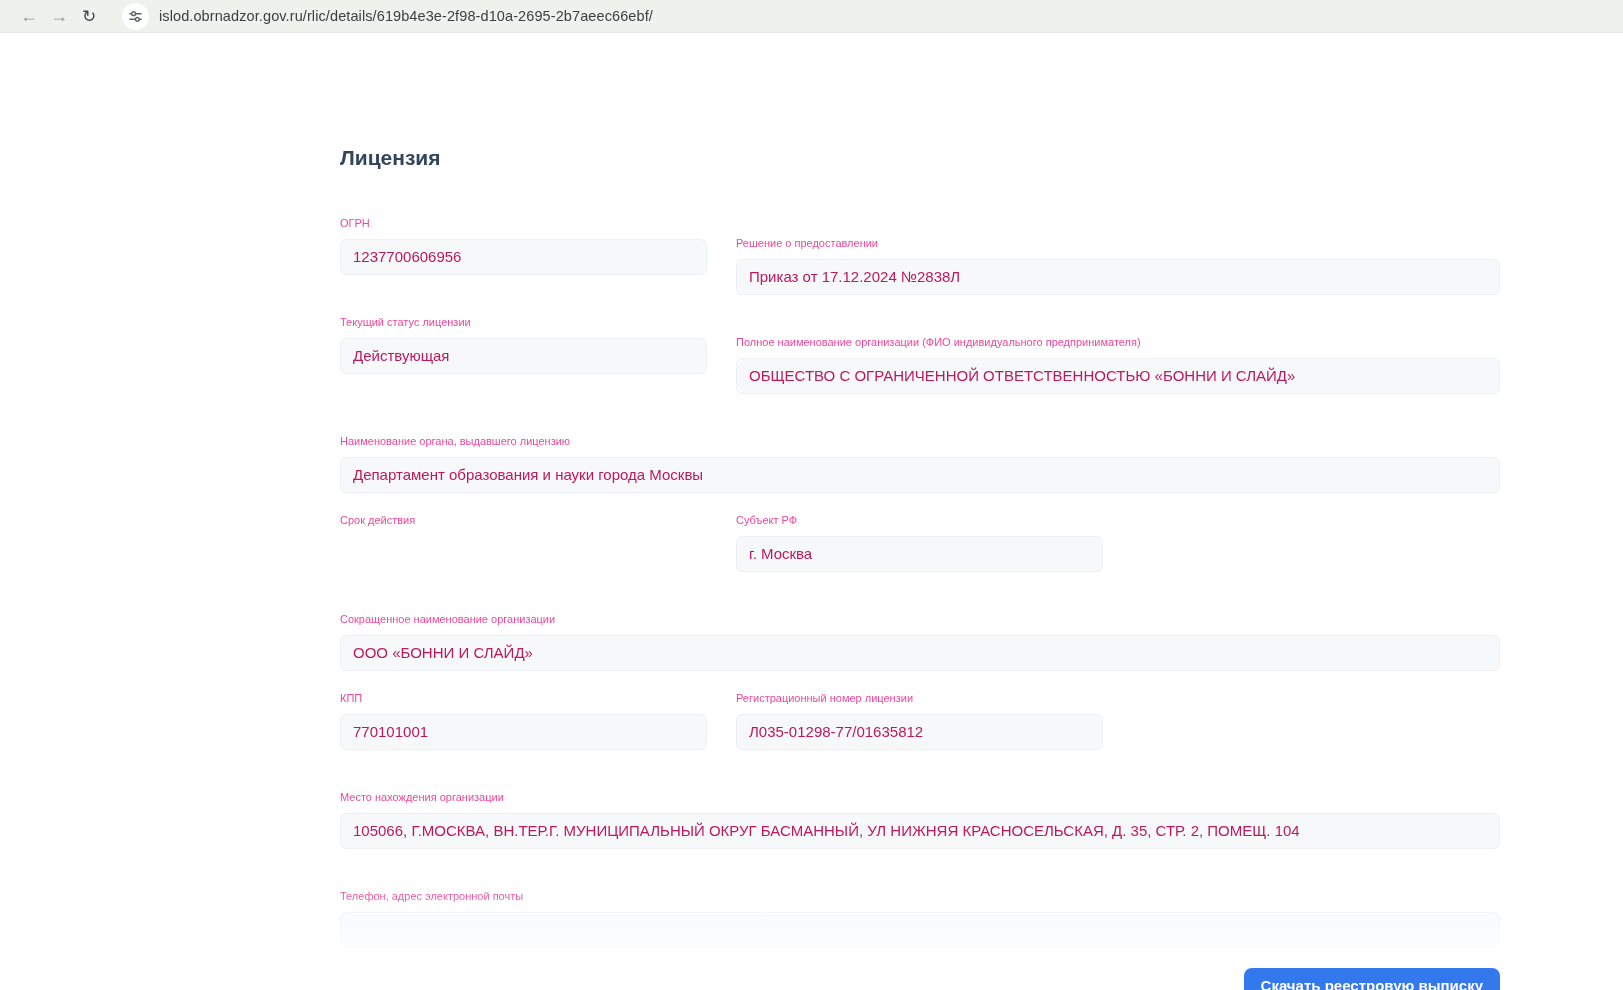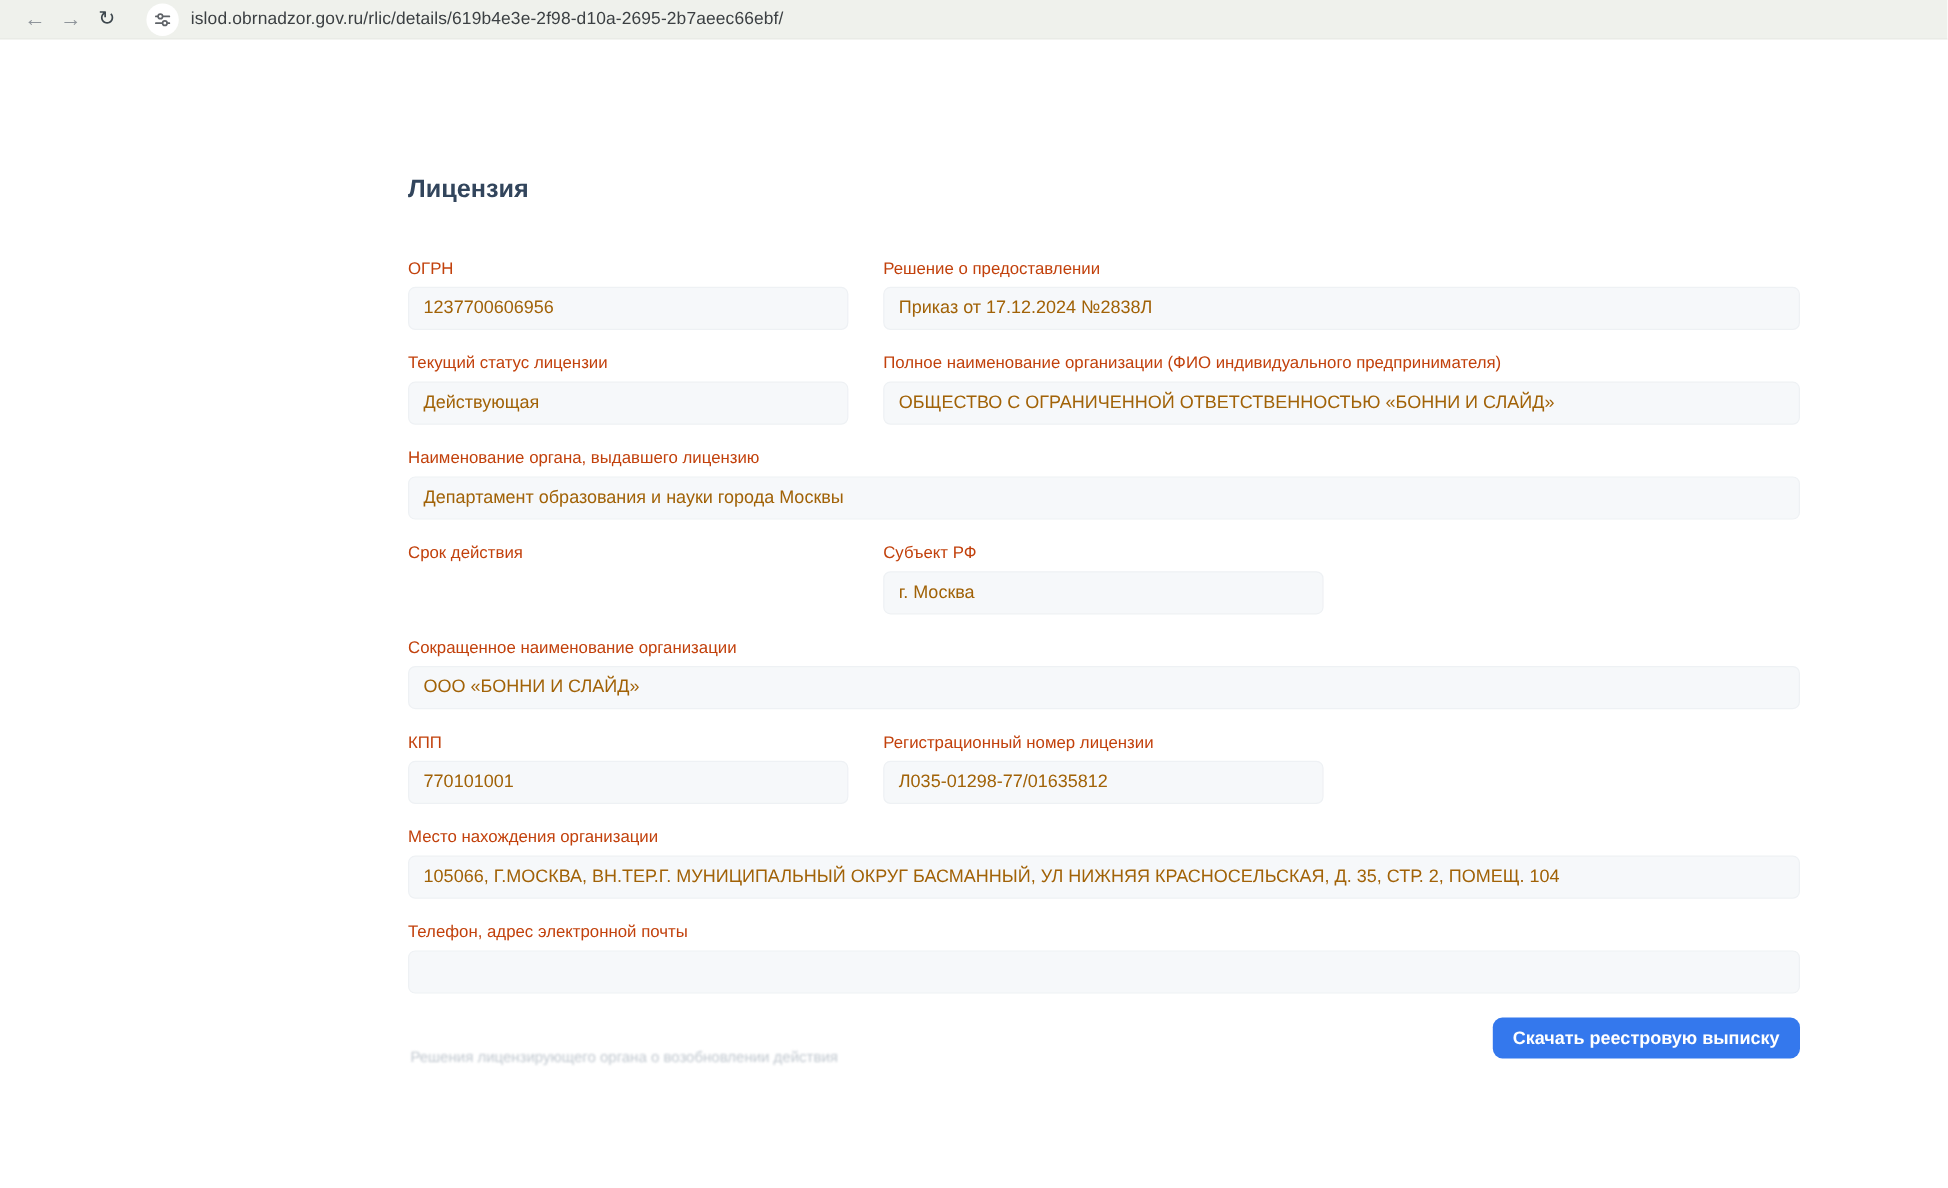--- a/index.html
+++ b/index.html
@@ -17,25 +17,25 @@
                display:flex; align-items:center; justify-content:center; }
   .url-text { margin-left:10px; font-size:14.5px; color:#3c4043; letter-spacing:.1px; }
 
   
   .page { position:relative; width:1623px; height:956px; background:#fff; }
   .container { width:1160px; margin-left:340px; padding-top:110px; position:relative; }
   h1.title { font-size:21px; line-height:30px; font-weight:700; color:#32455c; margin-bottom:43px; }
 
   .row { display:flex; gap:29px; margin-bottom:20px; }
   .col-s { width:367px; flex:none; }
-  .col-f { flex:1; min-width:0; }
-  .label { font-size:14px; line-height:15px; color:#c2410c; margin-bottom:8px;
+  .col-f { flex:1; min-width:0;margin-top:20px; }
+  .label { font-size:11px; line-height:15px; color:#ec4899; margin-bottom:8px;
            white-space:nowrap; overflow:hidden; }
   .input { height:36px; line-height:34px; background:#f6f8fa; border:1px solid #eef1f4;
-           border-radius:6px; padding:0 12px; font-size:15px; color:#a16207;
+           border-radius:6px; padding:0 12px; font-size:15px; color:#be185d;
            white-space:nowrap; overflow:hidden; }
 
   .footer-row { position:relative; margin-top:8px; height:60px; }
   .download-btn { position:absolute; right:0; top:0; z-index:10; height:34px;
                   background:#3478ed; color:#ffffff; border:none; border-radius:8px;
                   padding:0 17px; font-size:15px; font-weight:700;
                   font-family:"Liberation Sans","DejaVu Sans",sans-serif; cursor:pointer; }
   .ghost-label { position:absolute; left:2px; top:26px; font-size:12.5px; color:#8b98a6;
                  filter:blur(1px); opacity:.55; white-space:nowrap; }
 

